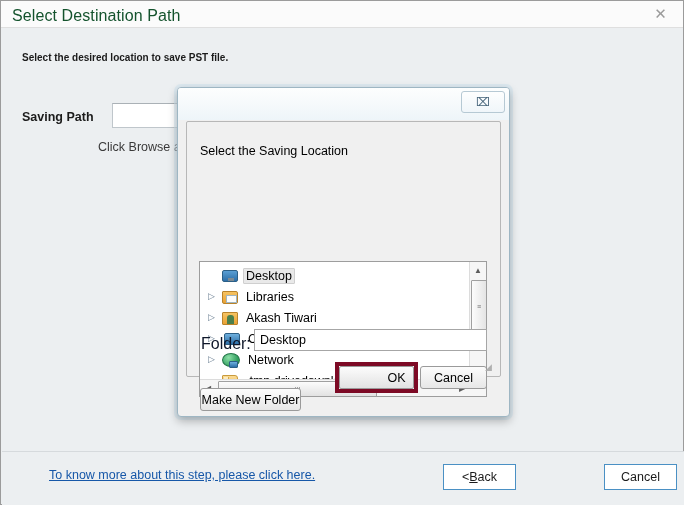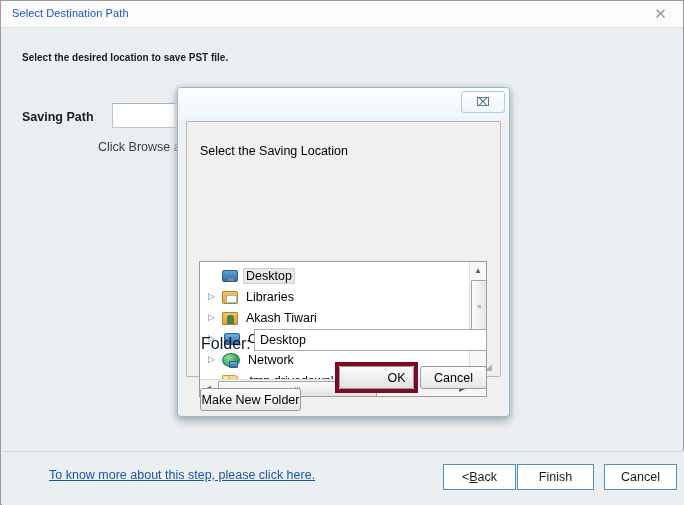--- a/index.html
+++ b/index.html
@@ -30,22 +30,22 @@
     left: 0; top: 0;
     width: 682px;
     height: 27px;
     background: #fbfbfb;
     border-bottom: 1px solid #dfdfdf;
     box-sizing: border-box;
   }
   #wizard-title-text {
     position: absolute;
     left: 11px; top: 6px;
-    font-size: 11px;
-    color: #1d4ed8;
+    font-size: 16px;
+    color: #14532d;
     letter-spacing: .1px;
     white-space: nowrap;
   }
   #wizard-close-btn {
     position: absolute;
     right: 0px; top: 0px;
     width: 45px; height: 26px;
     display: flex;
     align-items: center;
     justify-content: center;
@@ -529,21 +529,20 @@
     <div id="hint-text">Click Browse an</div>
   </div>
 
   <div id="wizard-footer">
     <div id="help-link">To know more about this step, please click here.</div>
     <div class="footer-btn" id="btn-back">
       <span>&lt; </span>
         <span class="accel">B</span>
         <span>ack</span>
     </div>
-    <div class="footer-btn" id="btn-finish">Finish</div>
     <div class="footer-btn" id="btn-cancel">Cancel</div>
   </div>
 
   <div id="browse-dialog">
     <div id="browse-titlebar">
       <div id="browse-close-btn">⌧</div>
     </div>
 
     <div id="browse-panel">
       <div id="browse-instruction">Select the Saving Location</div>

